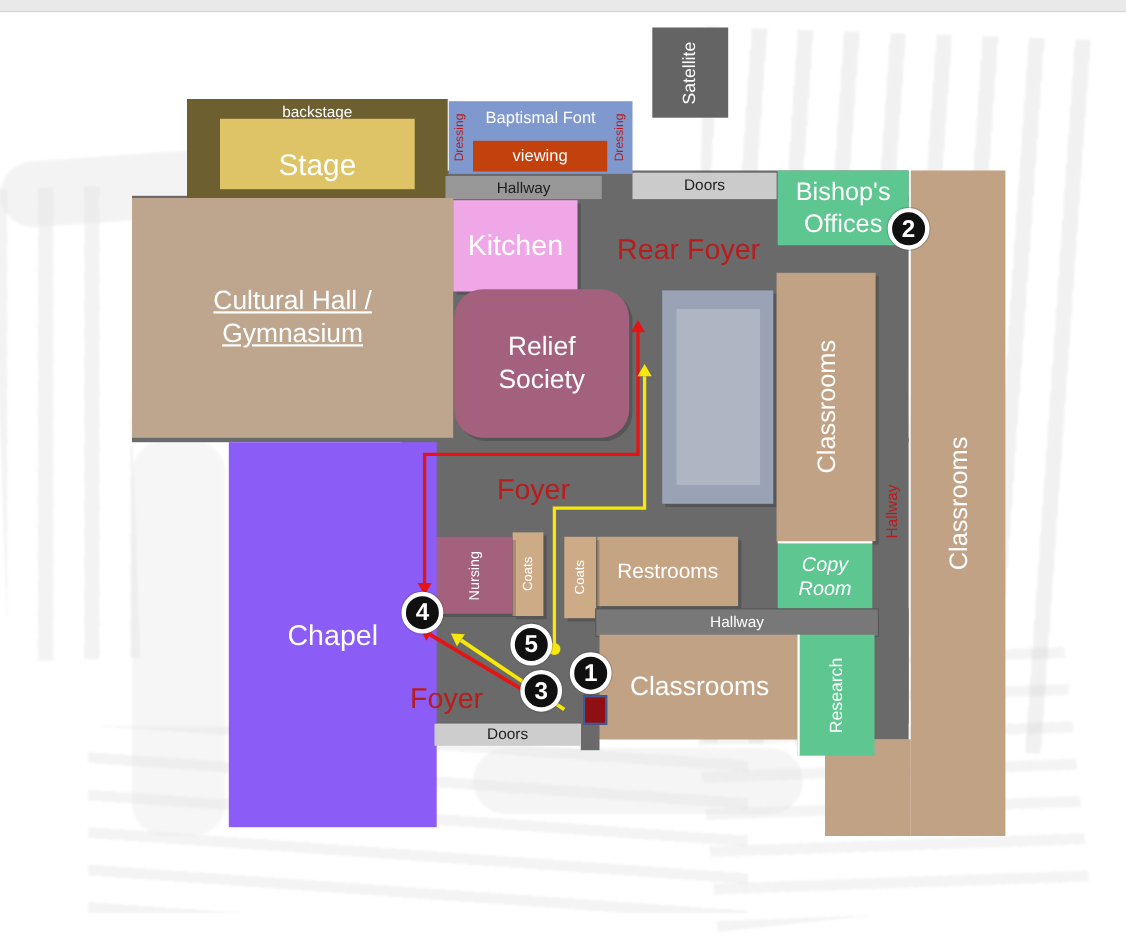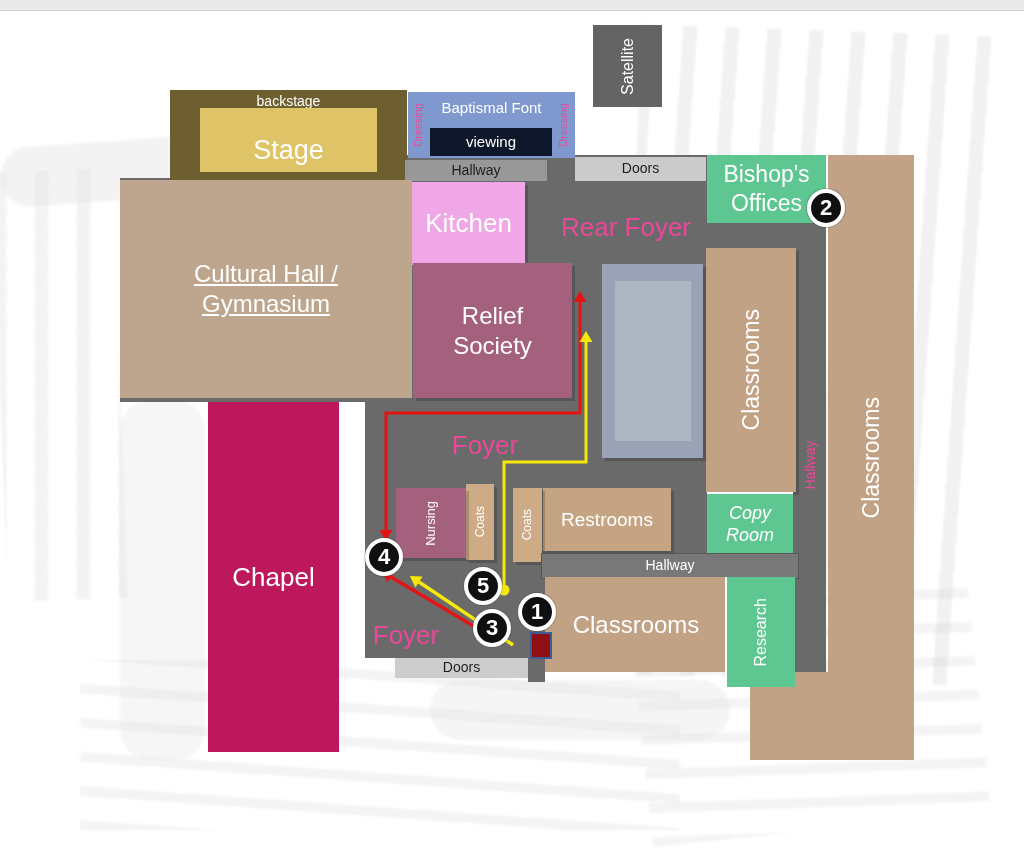--- a/index.html
+++ b/index.html
@@ -10,21 +10,21 @@
   .sk.str{background:repeating-linear-gradient(92deg,rgba(190,190,190,.38) 0 14px,rgba(255,255,255,0) 14px 42px);}
   .sk.hstr{background:repeating-linear-gradient(4deg,rgba(195,195,195,.32) 0 10px,rgba(255,255,255,0) 10px 34px);}
   .sk.blob{background:#e3e3e3;border-radius:30px;}
   .zone{position:absolute;}
   .room{position:absolute;display:flex;align-items:center;justify-content:center;}
   .room.shadow{box-shadow:3px 3px 0 rgba(0,0,0,0.18);}
   .lbl{color:#fff;white-space:pre-line;text-align:center;line-height:1.25;}
   .lbl.dark{color:#1d1d1d;}
   .v{writing-mode:vertical-rl;transform:rotate(180deg);}
   .room.top-label{align-items:flex-start;}
-  .float-lbl{position:absolute;transform:translate(-50%,-50%);color:#ec4899;white-space:pre-line;text-align:center;line-height:1.25;}
+  .float-lbl{position:absolute;transform:translate(-50%,-50%);color:#b91c1c;white-space:pre-line;text-align:center;line-height:1.25;}
   .float-lbl.v{transform:translate(-50%,-50%) rotate(180deg);}
   .marker{position:absolute;width:30px;height:30px;border-radius:50%;background:#101010;border:4px solid #ffffff;box-shadow:0 0 0 1px rgba(60,60,60,.25);color:#fff;font-weight:bold;font-size:22px;display:flex;align-items:center;justify-content:center;transform:translate(-50%,-50%);}
   #routes{position:absolute;left:0;top:0;pointer-events:none;}
   .redsq{position:absolute;}
 </style>
 </head>
 <body>
 
 <div id="canvas">
 
@@ -47,21 +47,21 @@
       <div class="zone" style="left: 528px; top: 640px; width: 17px; height: 42px; background: rgb(106, 106, 106);"></div>
       <div class="room top-label" style="left: 170px; top: 90px; width: 237px; height: 91px; background: rgb(110, 95, 48);">
         <span class="lbl" style="font-size: 14px; padding-top: 3px;">backstage</span>
       </div>
       <div class="room" style="left: 200px; top: 108px; width: 177px; height: 64px; background: rgb(223, 195, 103);">
         <span class="lbl" style="font-size: 27px; margin-top: 22px;">Stage</span>
       </div>
       <div class="room top-label" style="left: 408px; top: 92px; width: 167px; height: 66px; background: rgb(127, 153, 206);">
         <span class="lbl" style="font-size: 15px; padding-top: 7px;">Baptismal Font</span>
       </div>
-      <div class="room" style="left: 430px; top: 128px; width: 122px; height: 28px; background: #0f172a;">
+      <div class="room" style="left: 430px; top: 128px; width: 122px; height: 28px; background: #c2410c;">
         <span class="lbl" style="font-size: 15px;">viewing</span>
       </div>
       <div class="room" style="left: 405px; top: 160px; width: 142px; height: 21px; background: rgb(152, 152, 152);">
         <span class="lbl dark" style="font-size: 14px;">Hallway</span>
       </div>
       <div class="room" style="left: 575px; top: 157px; width: 131px; height: 24px; background: rgb(203, 203, 203);">
         <span class="lbl dark" style="font-size: 14px;">Doors</span>
       </div>
       <div class="room" style="left: 707px; top: 155px; width: 119px; height: 68px; background: rgb(94, 198, 145);">
         <span class="lbl" style="font-size: 23px;">Bishop's
@@ -70,21 +70,21 @@
       <div class="room" style="left: 593px; top: 25px; width: 69px; height: 82px; background: rgb(100, 100, 100);">
         <span class="lbl v" style="font-size: 16px;">Satellite</span>
       </div>
       <div class="room shadow" style="left: 412px; top: 182px; width: 113px; height: 83px; background: rgb(239, 167, 231);">
         <span class="lbl" style="font-size: 26px;">Kitchen</span>
       </div>
       <div class="room" style="left: 120px; top: 180px; width: 292px; height: 218px; background: rgb(189, 166, 141);">
         <span class="lbl" style="font-size: 24px; text-decoration: underline;">Cultural Hall /
 Gymnasium</span>
       </div>
-      <div class="room shadow" style="left: 413px; top: 263px; width: 159px; height: 135px; background: rgb(164, 97, 126);">
+      <div class="room shadow" style="left: 413px; top: 263px; width: 159px; height: 135px; background: rgb(164, 97, 126); border-radius: 26px;">
         <span class="lbl" style="font-size: 24px;">Relief
 Society</span>
       </div>
       <div class="room shadow" style="left: 602px; top: 264px; width: 101px; height: 194px; background: rgb(153, 163, 181);">
         <span class="lbl v" style="font-size: 23px;">Courtyard</span>
       </div>
       <div class="room" style="left: 615px; top: 281px; width: 76px; height: 160px; background: rgb(175, 182, 195);"></div>
       <div class="room shadow" style="left: 706px; top: 248px; width: 90px; height: 244px; background: rgb(194, 162, 132);">
         <span class="lbl v" style="font-size: 23px;">Classrooms</span>
       </div>
@@ -110,21 +110,21 @@
       </div>
       <div class="room" style="left: 541px; top: 553px; width: 256px; height: 24px; background: rgb(120, 120, 120); border: 1px solid rgba(0, 0, 0, 0.28);">
         <span class="lbl" style="font-size: 14px;">Hallway</span>
       </div>
       <div class="room" style="left: 545px; top: 577px; width: 182px; height: 95px; background: rgb(194, 162, 132);">
         <span class="lbl" style="font-size: 24px;">Classrooms</span>
       </div>
       <div class="room" style="left: 725px; top: 577px; width: 68px; height: 110px; background: rgb(94, 198, 145); border-left: 2px solid rgb(255, 255, 255);">
         <span class="lbl v" style="font-size: 16px;">Research</span>
       </div>
-      <div class="room" style="left: 208px; top: 402px; width: 131px; height: 350px; background: #be185d;">
+      <div class="room" style="left: 208px; top: 402px; width: 189px; height: 350px; background: #8b5cf6;">
         <span class="lbl" style="font-size: 26px;">Chapel</span>
       </div>
       <div class="room" style="left: 395px; top: 658px; width: 133px; height: 20px; background: rgb(205, 205, 205);">
         <span class="lbl dark" style="font-size: 14px;">Doors</span>
       </div>
       <span class="float-lbl" style="left: 626px; top: 227px; font-size: 26px;">Rear Foyer</span>
       <span class="float-lbl" style="left: 485px; top: 445px; font-size: 26px;">Foyer</span>
       <span class="float-lbl" style="left: 406px; top: 635px; font-size: 26px;">Foyer</span>
       <span class="float-lbl v" style="left: 419px; top: 125px; font-size: 11px;">Dressing</span>
       <span class="float-lbl v" style="left: 564px; top: 125px; font-size: 11px;">Dressing</span>

